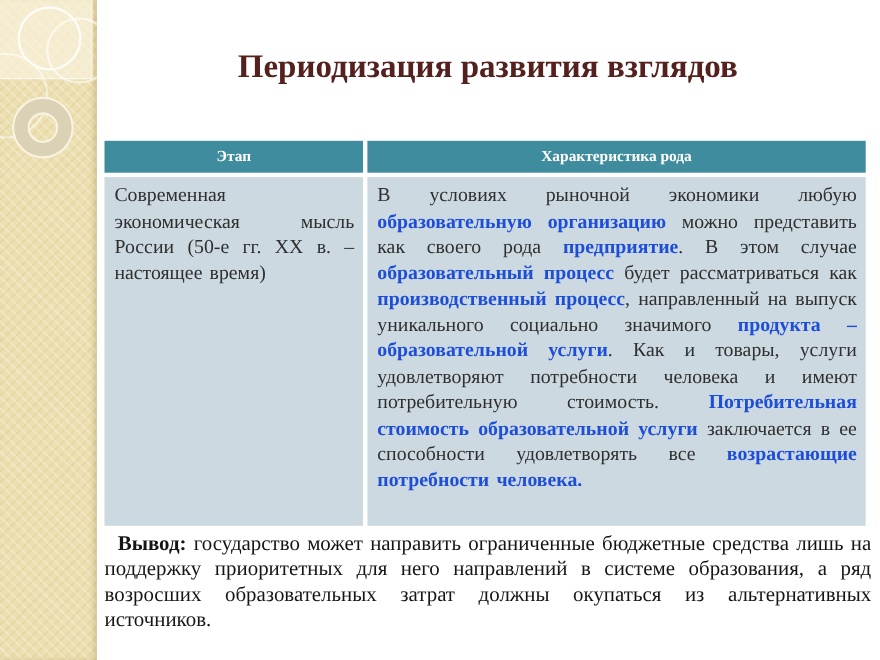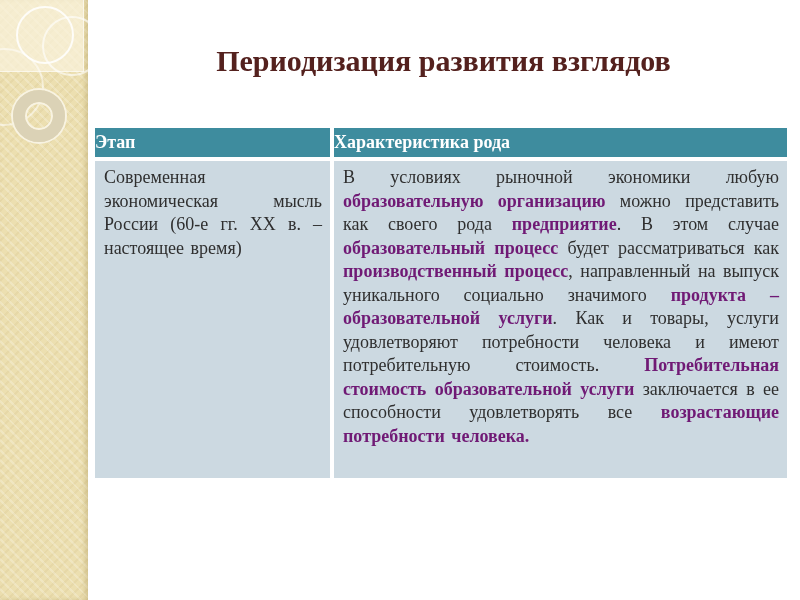--- a/index.html
+++ b/index.html
@@ -49,31 +49,31 @@
   .table {
     position:absolute; top:128px; left:0; width:692px;
     display:grid;
     grid-template-columns:235px 1fr;
     grid-template-rows:29px 317px;
     gap:4px;
     background:#ffffff;
   }
   .th {
     background:#3e8c9e; color:#ffffff; font-weight:bold;
-    font-size:18px; line-height:29px; text-align:left;
+    font-size:14px; line-height:29px; text-align:center;
     overflow:hidden;
   }
   .td {
     background:#ccd9e1; color:#2f2f2f;
     font-size:18px; line-height:23.5px;
     text-align:justify; word-spacing:2px;
     padding:5px 8px 5px 9px;
     overflow:hidden;
   }
-  .td b { color:#701a75;margin-top:20px; }
+  .td b { color:#1d4ed8;margin-top:20px; }
 
   .conclusion {
     position:absolute; top:483px; left:0; width:697px; height:100px;
     color:#151515; font-size:19px; line-height:23px;
     text-align:justify; text-indent:12px;
     overflow:hidden;
   }
 </style>
 </head>
 <body>
@@ -88,18 +88,19 @@
 
 <div class="content">
 
   <div class="title">
     <div>Периодизация развития взглядов</div>
   </div>
 
   <div class="table">
     <div class="th">Этап</div>
     <div class="th">Характеристика рода</div>
-    <div class="td">Современная экономическая мысль России (60-е гг. XX в. – настоящее время)</div>
+    <div class="td">Современная экономическая мысль России (50-е гг. XX в. – настоящее время)</div>
     <div class="td"><span>В условиях рыночной экономики любую </span><b>образовательную организацию</b><span> можно представить как своего рода </span><b>предприятие</b><span>. В этом случае </span><b>образовательный процесс</b><span> будет рассматриваться как </span><b>производственный процесс</b><span>, направленный на выпуск уникального социально значимого </span><b>продукта – образовательной услуги</b><span>. Как и товары, услуги удовлетворяют потребности человека и имеют потребительную стоимость. </span><b>Потребительная стоимость образовательной услуги</b><span> заключается в ее способности удовлетворять все </span><b>возрастающие потребности человека.</b></div>
   </div>
 
+  <div class="conclusion"><b>Вывод:</b><span> государство может направить ограниченные бюджетные средства лишь на поддержку приоритетных для него направлений в системе образования, а ряд возросших образовательных затрат должны окупаться из альтернативных источников.</span></div>
 
 </div>
 
 </body></html>

